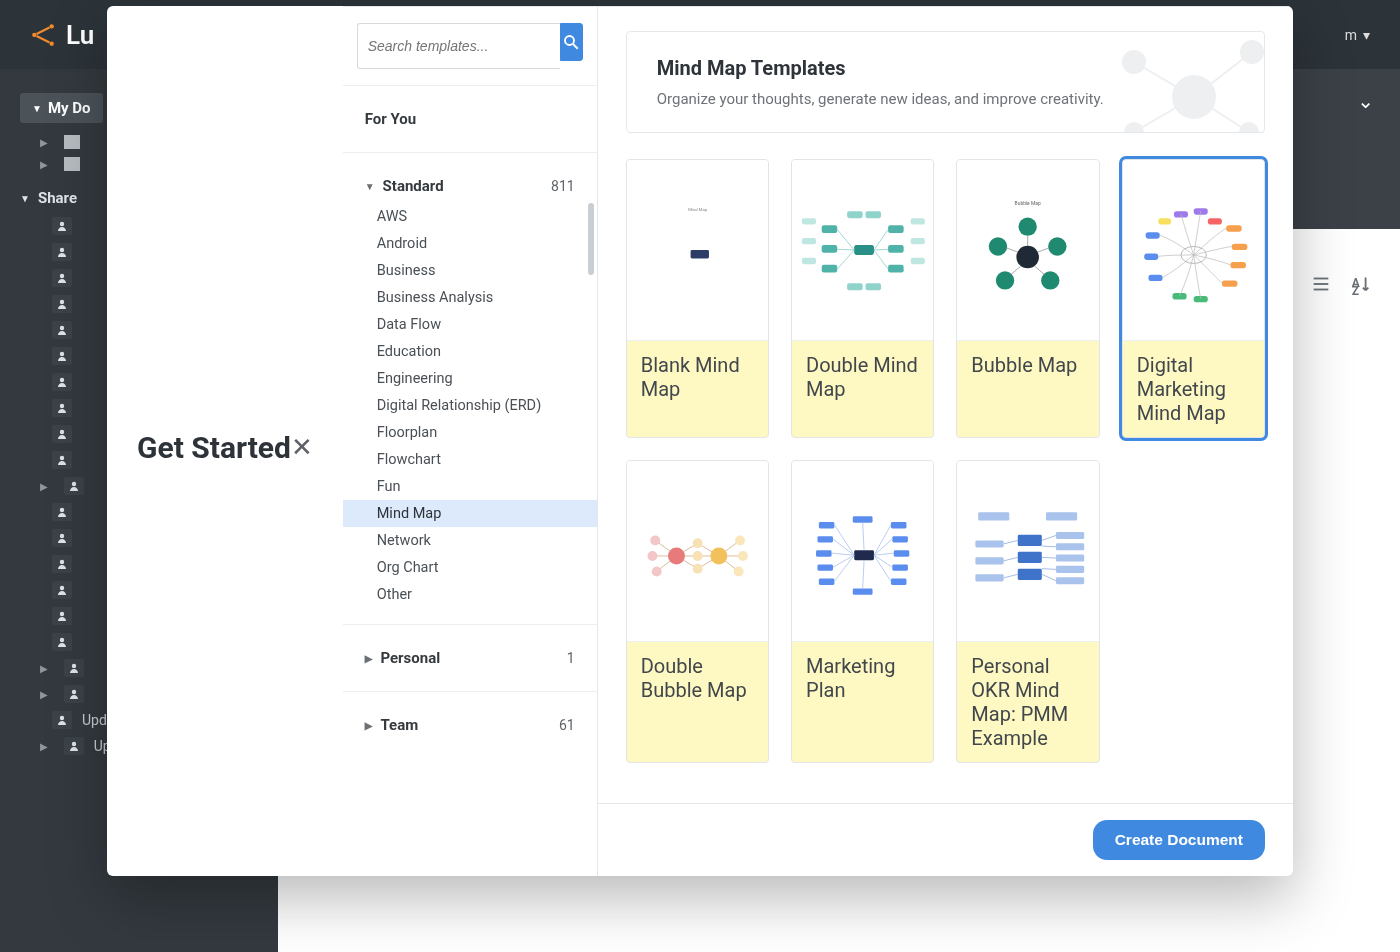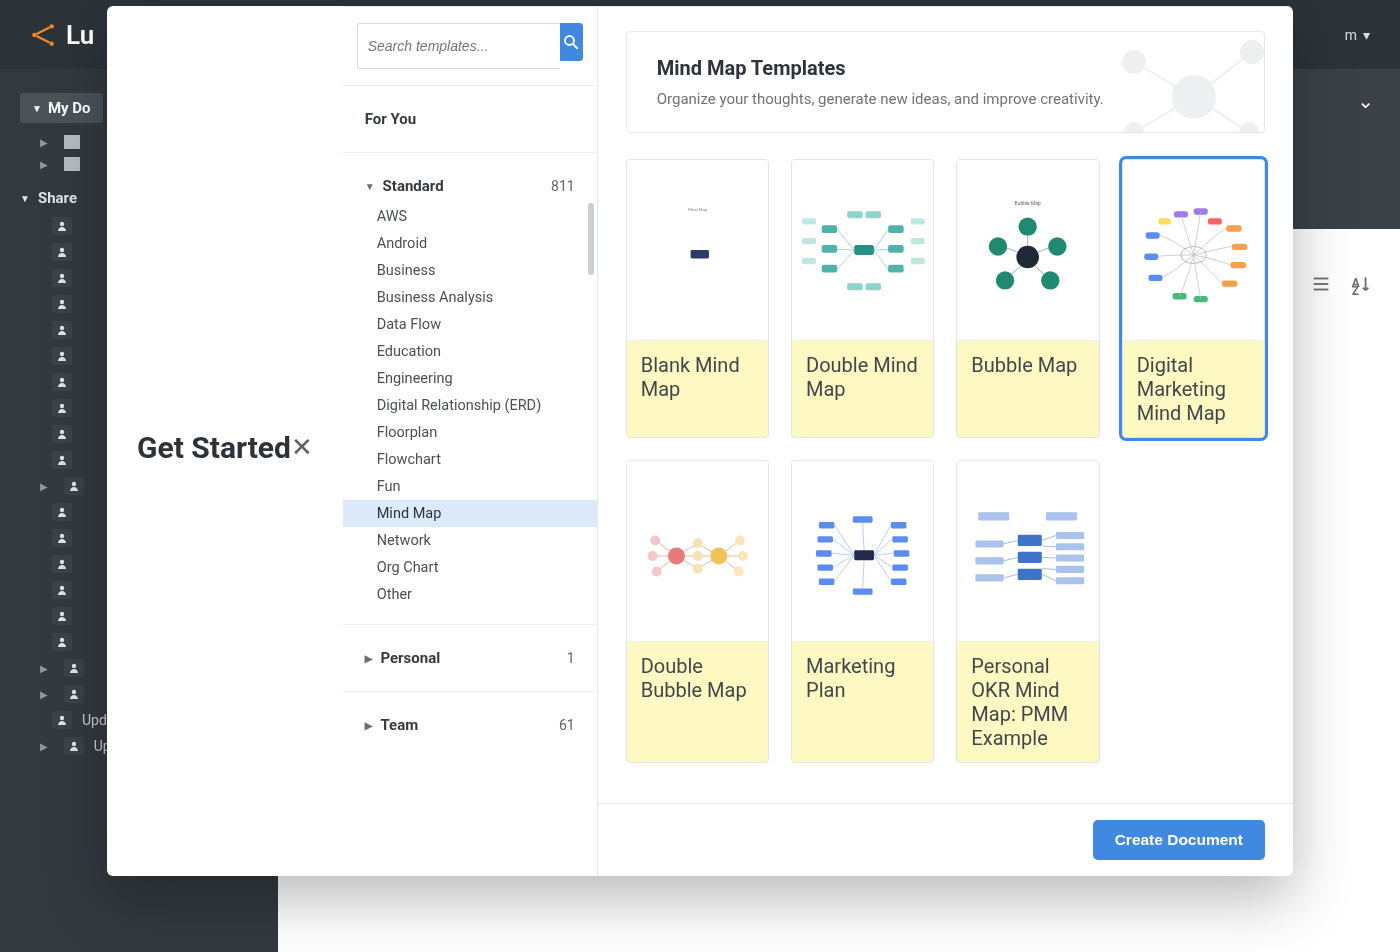--- a/index.html
+++ b/index.html
@@ -64,21 +64,21 @@
 .hero-deco { position: absolute; right: -10px; top: -10px; opacity: .65; }
 
 .cards { display: grid; grid-template-columns: repeat(4, 1fr); gap: 22px; }
 .card { border: 1px solid #e2e5e8; border-radius: 4px; overflow: hidden; background: #fef9c3; cursor: pointer; display: flex; flex-direction: column; }
 .card.selected { box-shadow: 0 0 0 3px #3f8ae0; }
 .card-preview { height: 180px; background: #fff; display: flex; align-items: center; justify-content: center; position: relative; overflow: hidden; }
 .card-label { padding: 12px 14px; font-size: 20px; color: #42474c; border-top: 1px solid #edf0f2; min-height: 44px; display: flex; align-items: center; }
 .card.tall .card-label { min-height: 62px; align-items: flex-start; }
 
 .modal-footer { border-top: 1px solid #e5e8ea; padding: 16px 28px; display: flex; justify-content: flex-end; }
-.primary-btn { background: #3f8ae0; color: #fff; border: none; border-radius: 5px; padding: 11px 22px; font-size: 15.5px; font-weight: 600; cursor: pointer; text-align: center; }
+.primary-btn { background: #3f8ae0; color: #fff; border: none; border-radius: 14px; padding: 11px 22px; font-size: 15.5px; font-weight: 600; cursor: pointer; text-align: center; }
 
 
 .pv { width: 100%; height: 100%; }
 </style>
 </head>
 <body>
 
 <div class="topbar">
   <div class="logo">
     <svg class="logo-icon" viewBox="0 0 24 24">

